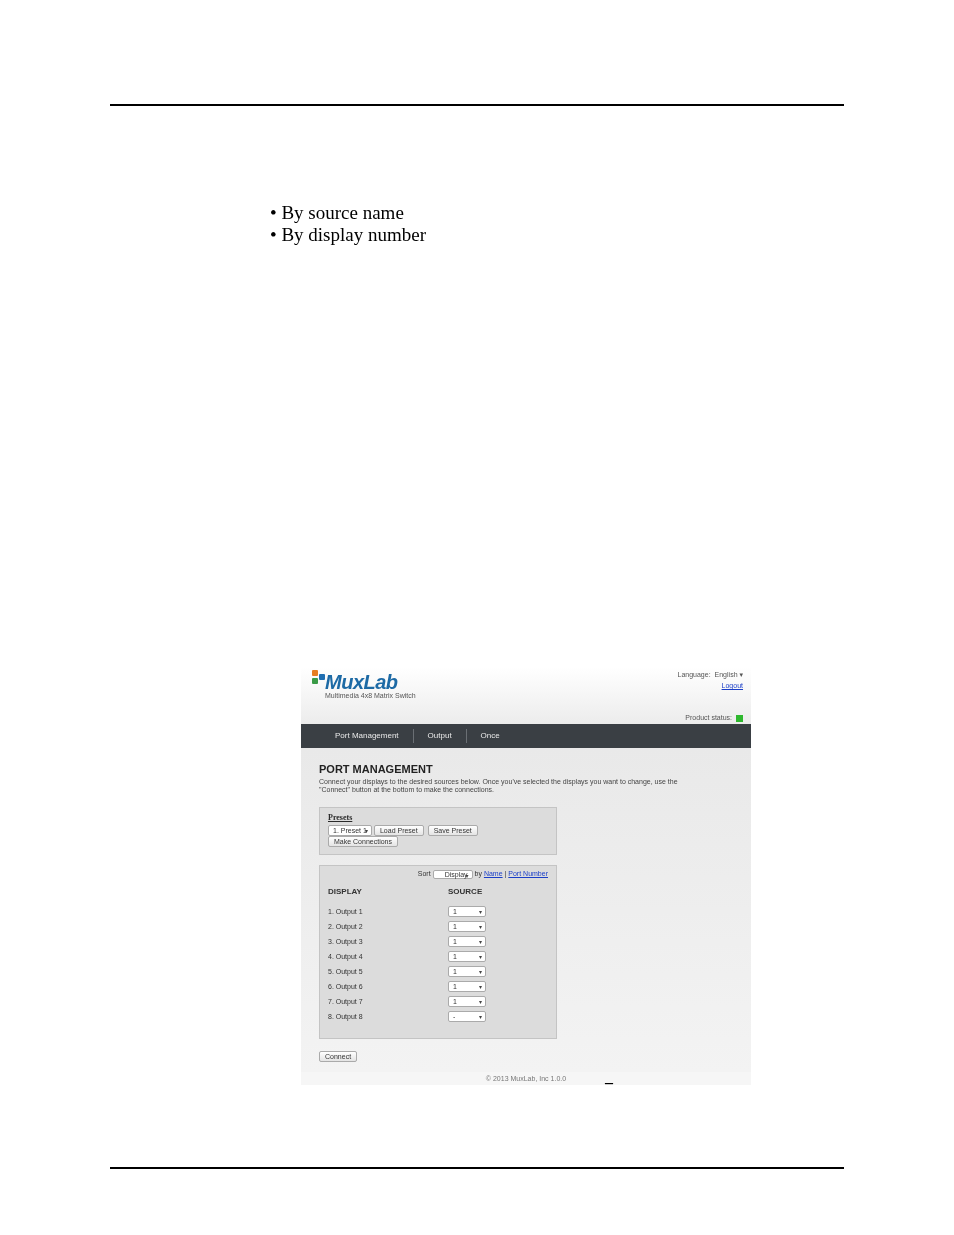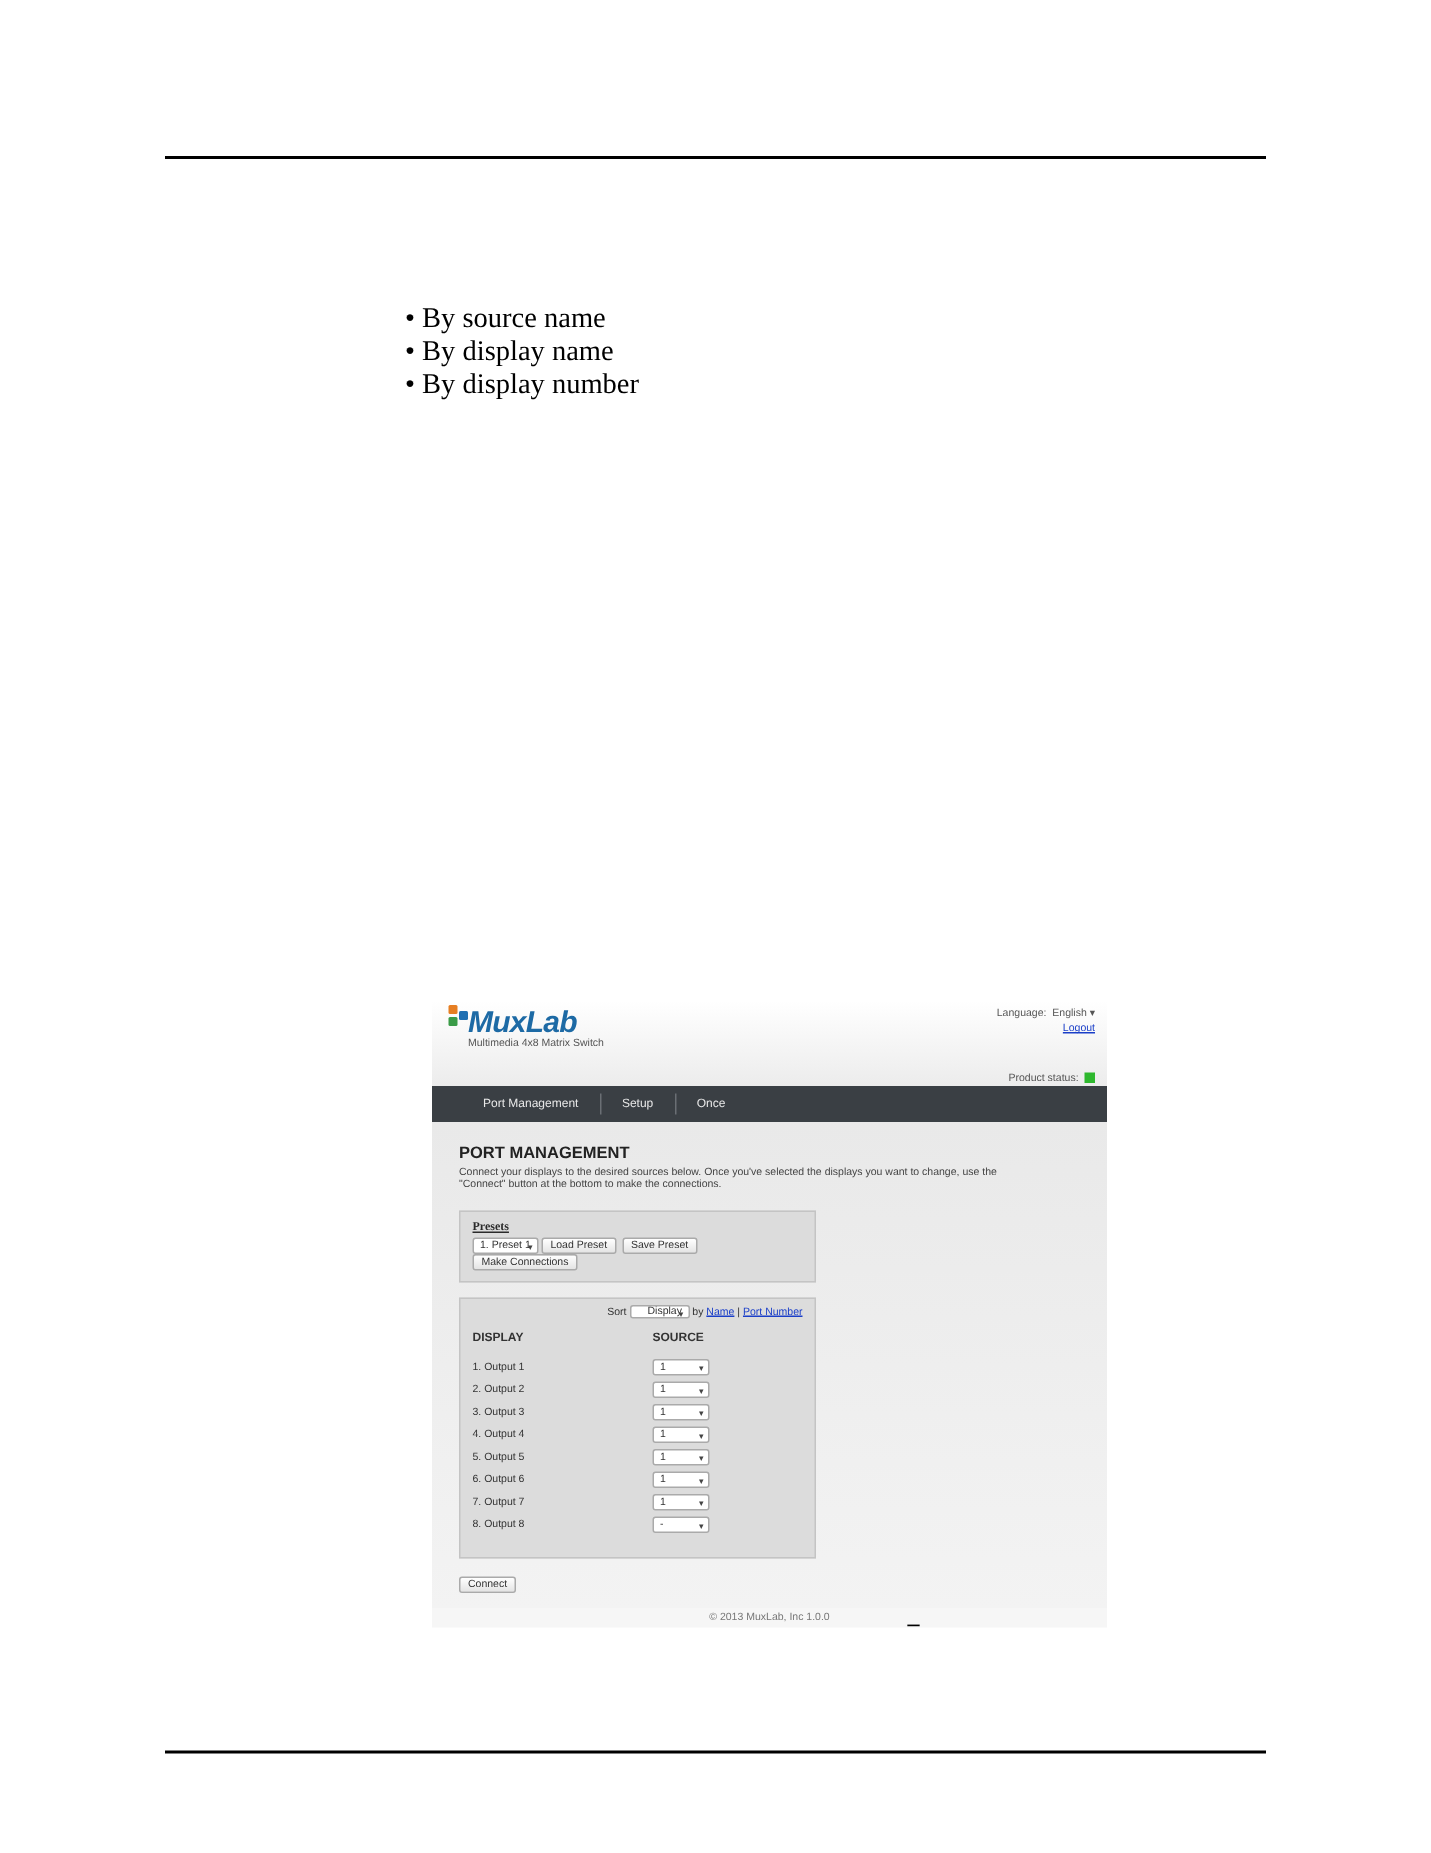--- a/index.html
+++ b/index.html
@@ -33,21 +33,21 @@
     line-height: 1.15;
   }
   .bullet-list .item::before {
     content: "• ";
   }
 
   
   .app-shot {
     position: absolute;
     top: 655px;
-    left: 288px;
+    left: 301px;
     width: 450px;
     height: 395px;
     font-family: Arial, Helvetica, sans-serif;
     font-size: 7px;
     color: #333;
     background: #fff;
   }
 
   
   .hdr {
@@ -255,21 +255,20 @@
   }
 </style>
 </head>
 <body>
 
 <div class="page">
   <div class="top-rule"></div>
 
   <div class="bullet-list">
     <div class="item">By source name</div>
-    <div class="item">By display name</div>
     <div class="item">By display number</div>
   </div>
 
   <div class="app-shot">
 
     <div class="hdr">
       <div class="lang-row">
         <span>Language:</span>
         <span class="drop">
           <span>English</span>
@@ -288,21 +287,21 @@
             <span class="sq b"></span>
             <span class="sq c"></span>
         </span>
         <div class="logo-text">MuxLab</div>
         <div class="logo-sub">Multimedia 4x8 Matrix Switch</div>
       </div>
     </div>
 
     <div class="navbar">
       <div class="nav-item">Port Management</div>
-      <div class="nav-item">Setup</div>
+      <div class="nav-item">Output</div>
       <div class="nav-item">Once</div>
     </div>
 
     <div class="main">
       <div class="pm-title">PORT MANAGEMENT</div>
       <div class="pm-desc">Connect your displays to the desired sources below. Once you've selected the displays you want to change, use the "Connect" button at the bottom to make the connections.</div>
 
       <div class="presets-box">
         <div class="presets-title">Presets</div>
         <span class="sel">1. Preset 1</span>

